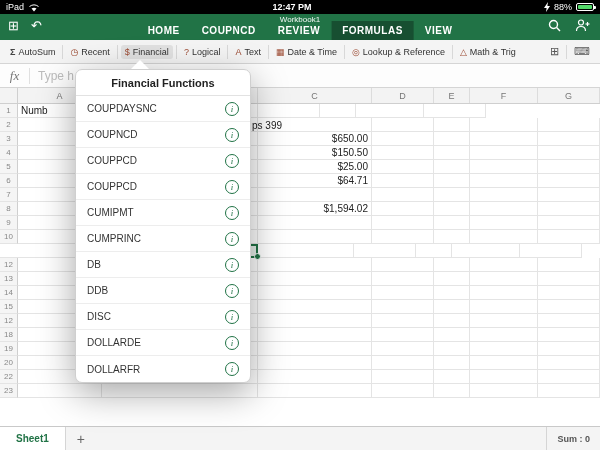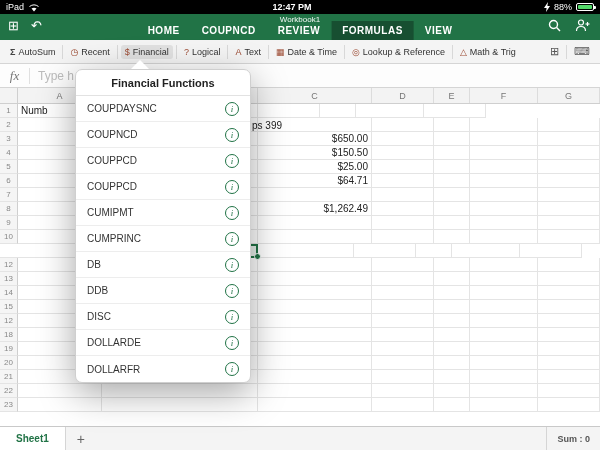--- a/index.html
+++ b/index.html
@@ -247,21 +247,21 @@
         <div class="gcell" style="width: 114px;"></div>
         <div class="gcell" style="width: 62px;"></div>
         <div class="gcell" style="width: 36px;"></div>
         <div class="gcell" style="width: 68px;"></div>
         <div class="gcell" style="width: 62px;"></div>
       </div>
       <div class="grow">
         <div class="gnum">8</div>
         <div class="gcell" style="width: 84px;"></div>
         <div class="gcell" style="width: 156px;"></div>
-        <div class="gcell right" style="width: 114px;">$1,262.49</div>
+        <div class="gcell right" style="width: 114px;">$1,594.02</div>
         <div class="gcell" style="width: 62px;"></div>
         <div class="gcell" style="width: 36px;"></div>
         <div class="gcell" style="width: 68px;"></div>
         <div class="gcell" style="width: 62px;"></div>
       </div>
       <div class="grow">
         <div class="gnum">9</div>
         <div class="gcell" style="width: 84px;"></div>
         <div class="gcell" style="width: 156px;"></div>
         <div class="gcell" style="width: 114px;"></div>
@@ -355,30 +355,20 @@
         <div class="gcell" style="width: 84px;"></div>
         <div class="gcell" style="width: 156px;"></div>
         <div class="gcell" style="width: 114px;"></div>
         <div class="gcell" style="width: 62px;"></div>
         <div class="gcell" style="width: 36px;"></div>
         <div class="gcell" style="width: 68px;"></div>
         <div class="gcell" style="width: 62px;"></div>
       </div>
       <div class="grow">
         <div class="gnum">20</div>
-        <div class="gcell" style="width: 84px;"></div>
-        <div class="gcell" style="width: 156px;"></div>
-        <div class="gcell" style="width: 114px;"></div>
-        <div class="gcell" style="width: 62px;"></div>
-        <div class="gcell" style="width: 36px;"></div>
-        <div class="gcell" style="width: 68px;"></div>
-        <div class="gcell" style="width: 62px;"></div>
-      </div>
-      <div class="grow">
-        <div class="gnum">21</div>
         <div class="gcell" style="width: 84px;"></div>
         <div class="gcell" style="width: 156px;"></div>
         <div class="gcell" style="width: 114px;"></div>
         <div class="gcell" style="width: 62px;"></div>
         <div class="gcell" style="width: 36px;"></div>
         <div class="gcell" style="width: 68px;"></div>
         <div class="gcell" style="width: 62px;"></div>
       </div>
       <div class="grow">
         <div class="gnum">22</div>

